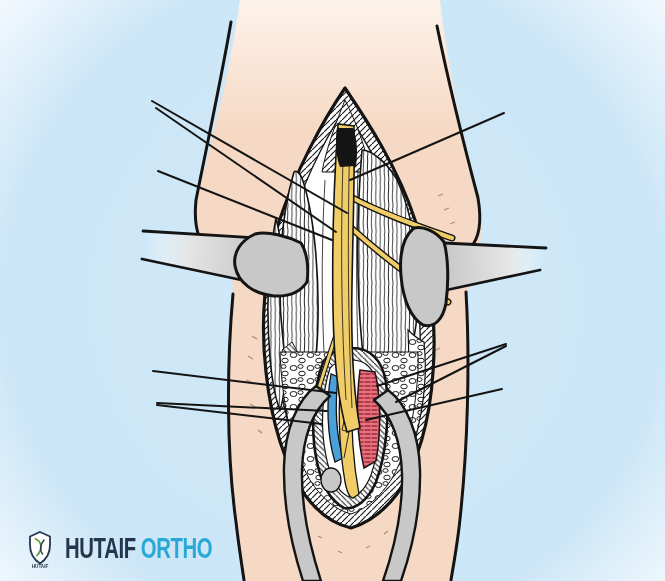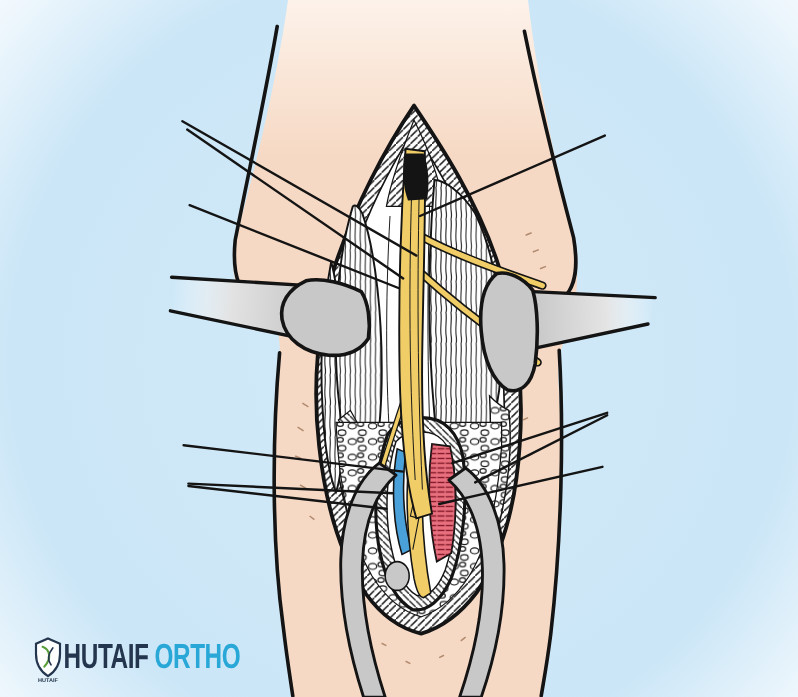--- a/index.html
+++ b/index.html
@@ -5,21 +5,21 @@
   html,body{margin:0;padding:0;background:#fff;}
   .stage{position:relative;width:665px;height:581px;overflow:hidden;font-family:"Liberation Sans",sans-serif;}
   .figure{position:absolute;left:0;top:0;width:665px;height:581px;display:block;}
   
   .f-nerve{fill:var(--il-nerve_yellow,#f0cd66);}
   .f-vein{fill:var(--il-vein_blue,#4aa0d8);}
   .f-artery{fill:var(--il-artery_red,#e8707f);}
   .f-gray{fill:var(--il-retractor_gray,#c8c8c8);}
   .s-out{stroke:var(--il-outline,#141414);}
   .leader{stroke:var(--il-outline,#141414);stroke-width:2;stroke-linecap:round;}
-  .brand{position:absolute;left:27px;top:528px;display:flex;align-items:flex-start;}
+  .brand{position:absolute;left:27px;top:528px;display:flex;align-items:flex-start;gap:12px;}
   .brand-emblem{width:26px;height:40px;margin-top:2px;}
   .brand-text{font-weight:700;font-size:29px;line-height:40px;letter-spacing:-0.5px;
               transform:scaleX(0.70);transform-origin:left center;white-space:nowrap;}
   .brand-primary{color:var(--br-primary_navy,#24364e);}
   .brand-secondary{color:var(--br-secondary_cyan,#29a8d8);margin-left:7px;}
   .emblem-label{font-family:"Liberation Sans",sans-serif;font-weight:700;}
 </style>
 </head>
 <body>
 

